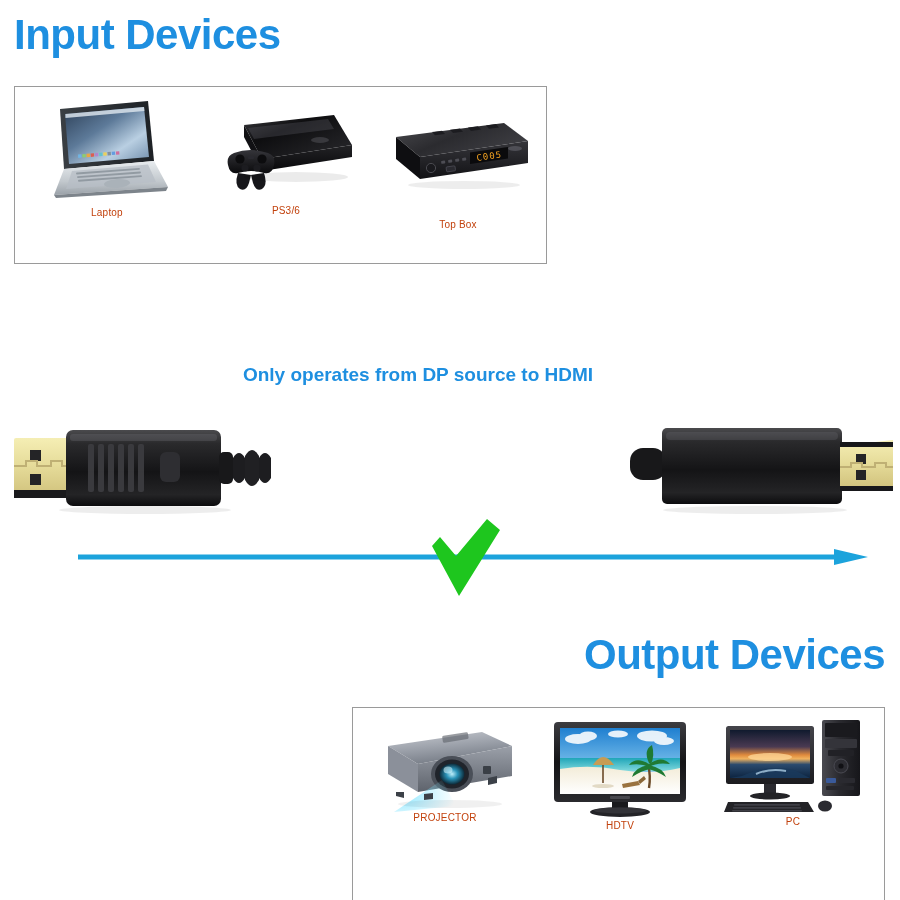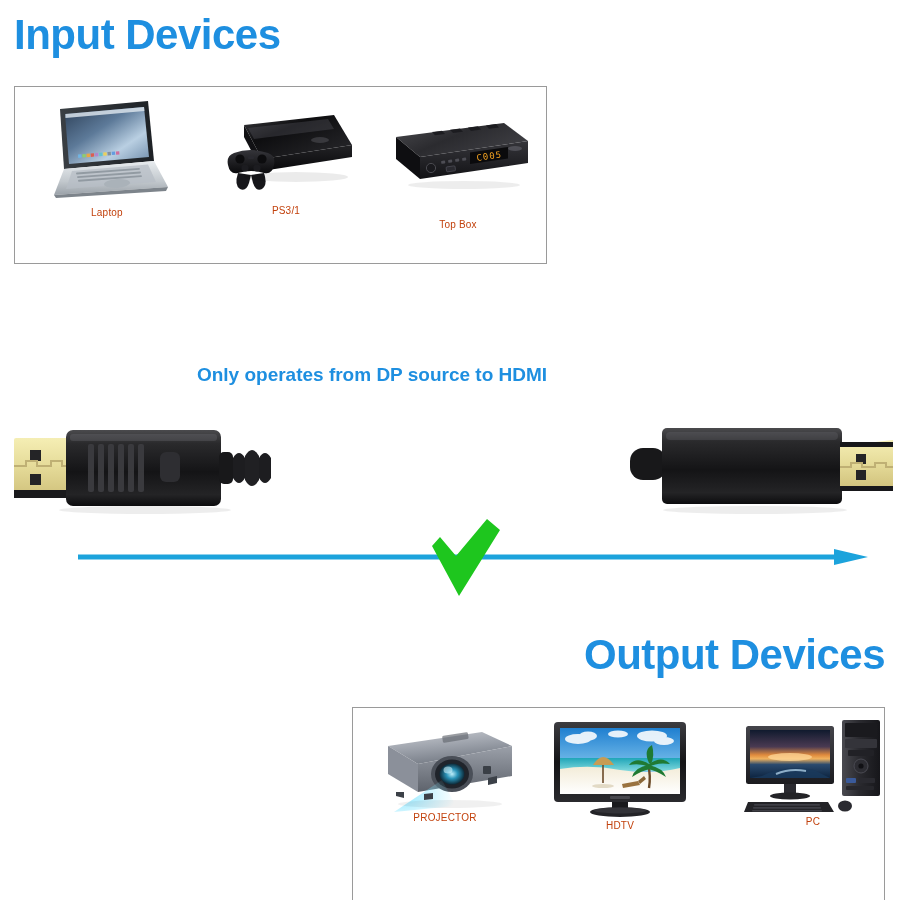--- a/index.html
+++ b/index.html
@@ -26,21 +26,21 @@
   .device{position:absolute;text-align:center;}
   .device-label{
     font-size:10px;color:#c2410c;font-family:"Liberation Sans",sans-serif;
     white-space:nowrap;letter-spacing:0.2px;
   }
   .device-art{position:relative;margin:0 auto;}
 
   
   #banner-note{
     left:0;top:364px;width:744px;text-align:center;
-    font-size:19px;font-weight:700;color:#1E8FE0;
+    font-size:19px;font-weight:700;color:#1E8FE0;padding-left:46px;
   }
 
   
   #cable-wrap{left:0;top:400px;width:900px;height:130px;}
 
   
   #flow-arrow{left:78px;top:549px;width:790px;height:16px;}
   #check-mark{left:430px;top:518px;width:80px;height:84px;}
 </style>
 </head>
@@ -139,21 +139,21 @@
           <circle cx="20" cy="12" r="4.6" fill="#0c0c0e"></circle>
           <circle cx="42" cy="12" r="4.6" fill="#0c0c0e"></circle>
           <circle cx="25" cy="21" r="3.6" fill="#1c1c20"></circle>
           <circle cx="37" cy="21" r="3.6" fill="#1c1c20"></circle>
           <rect x="28" y="9" width="6" height="3" rx="1" fill="#2a2a30"></rect>
         </g>
 
         <ellipse cx="80" cy="70" rx="52" ry="5" fill="#000" opacity="0.08"></ellipse>
       </svg>
     </div>
-    <div class="device-label" style="margin-top:2px;">PS3/1</div>
+    <div class="device-label" style="margin-top:2px;">PS3/6</div>
   </div>
 
   <div class="device" style="left:368px;top:26px;width:150px;">
     <div class="device-art" style="width:148px;height:86px;">
       <svg viewBox="0 0 148 86" width="148" height="86">
         <defs>
           <linearGradient id="stbTop" x1="0" y1="0" x2="1" y2="0.6">
             <stop offset="0%" stop-color="#4a4a4e"></stop>
             <stop offset="50%" stop-color="#2b2b2f"></stop>
             <stop offset="100%" stop-color="#3e3e43"></stop>
@@ -416,21 +416,21 @@
         <rect x="58" y="76" width="20" height="3" rx="1" fill="#55555c" opacity="0.7"></rect>
 
         <rect x="60" y="82" width="16" height="7" fill="#1a1a1d"></rect>
         <ellipse cx="68" cy="92" rx="30" ry="5" fill="#232327"></ellipse>
         <ellipse cx="68" cy="90.5" rx="26" ry="3" fill="#3a3a40" opacity="0.7"></ellipse>
       </svg>
     </div>
     <div class="device-label" style="margin-top:-2px;">HDTV</div>
   </div>
 
-  <div class="device" style="left:385px;top:6px;width:150px;">
+  <div class="device" style="left:365px;top:6px;width:150px;">
     <div class="device-art" style="width:142px;height:104px;">
       <svg viewBox="0 0 142 104" width="142" height="104">
         <defs>
           <linearGradient id="monBez" x1="0" y1="0" x2="0" y2="1">
             <stop offset="0%" stop-color="#44444a"></stop>
             <stop offset="100%" stop-color="#1b1b1f"></stop>
           </linearGradient>
           <linearGradient id="sunset" x1="0" y1="0" x2="0" y2="1">
             <stop offset="0%" stop-color="#101a2e"></stop>
             <stop offset="35%" stop-color="#4a3a52"></stop>

